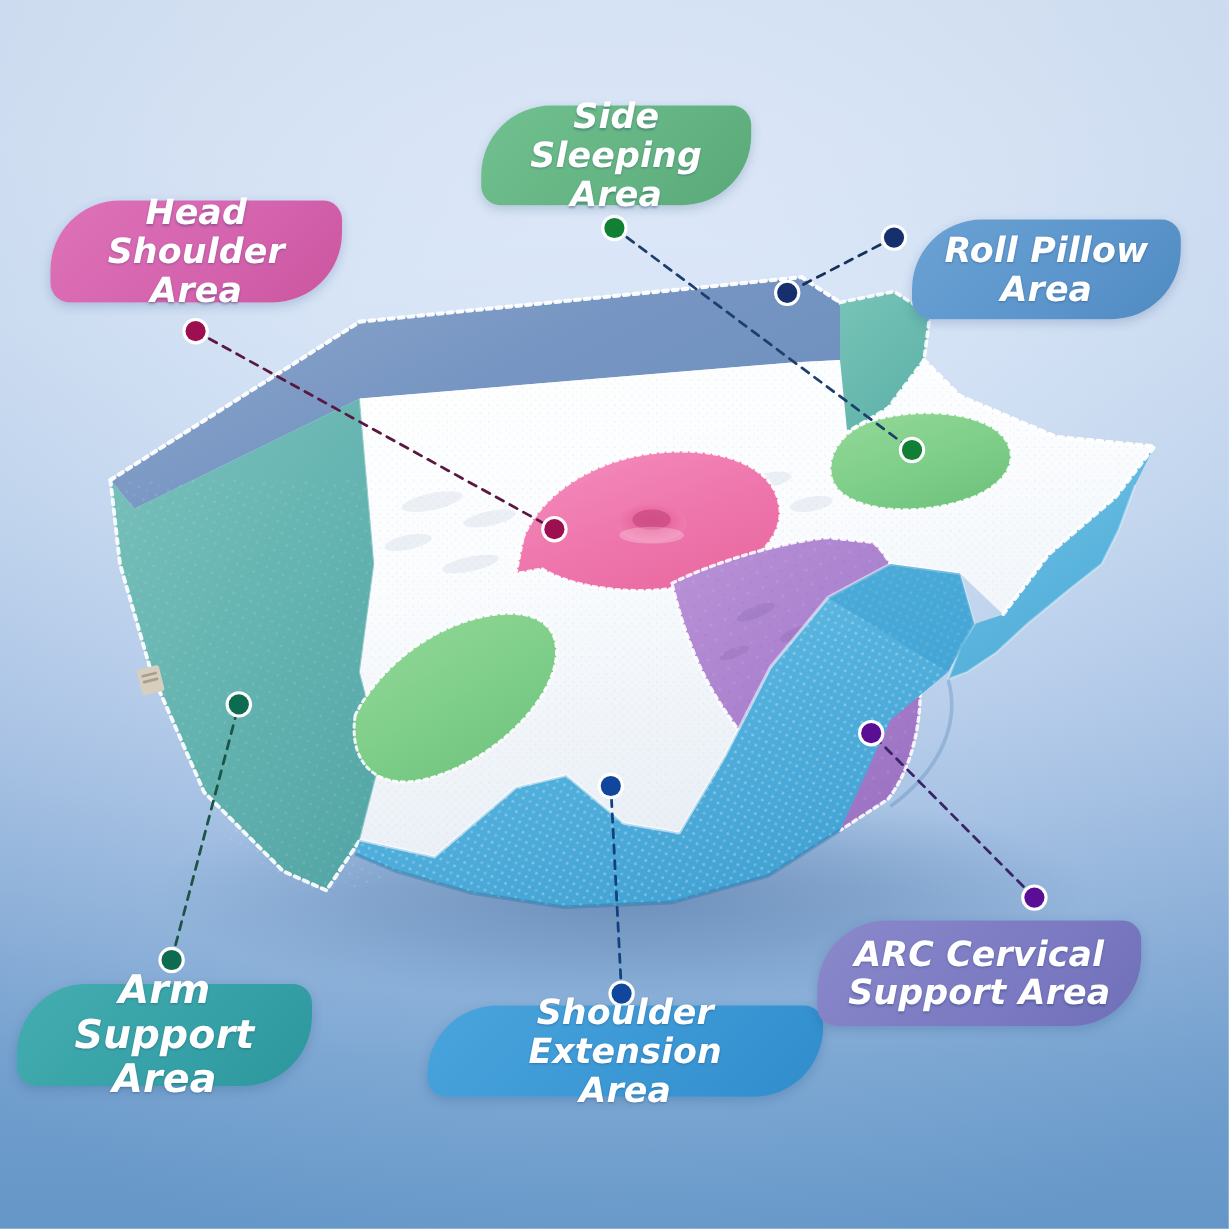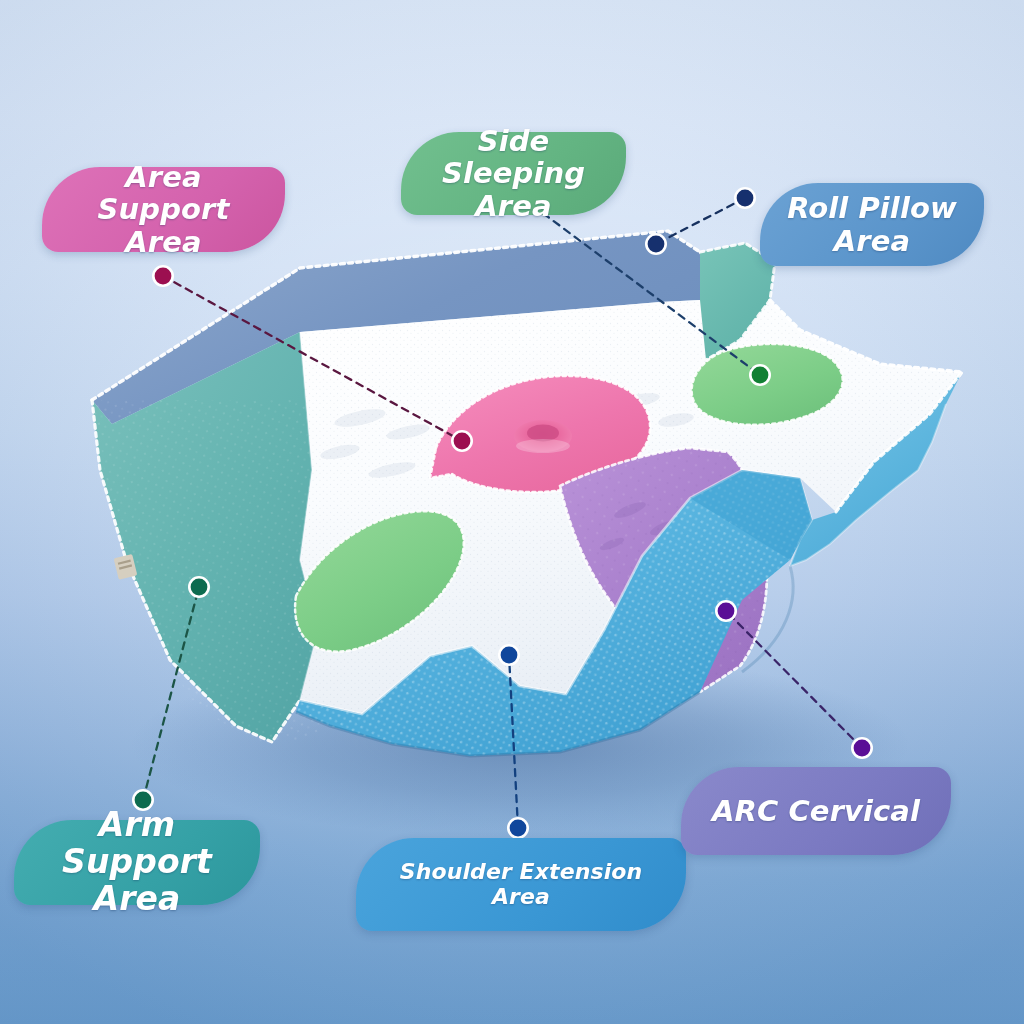--- a/index.html
+++ b/index.html
@@ -43,21 +43,21 @@
     padding:6px 14px;
     box-shadow:0 3px 9px rgba(30,70,120,.22);
   }
   
   .leaf{border-radius:58px 16px 58px 16px;}
 
   #label-side-sleeping{left:401px;top:88px;width:225px;height:83px;font-size:29px;}
   #label-head-support {left:42px; top:167px;width:243px;height:85px;font-size:29px;}
   #label-roll-pillow  {left:760px;top:183px;width:224px;height:83px;font-size:29px;}
   #label-arm-support  {left:14px; top:820px;width:246px;height:85px;font-size:33px;}
-  #label-shoulder-ext {left:356px;top:838px;width:330px;height:93px;font-size:22px;}
+  #label-shoulder-ext {left:356px;top:838px;width:330px;height:76px;font-size:29px;}
   #label-arc-cervical {left:681px;top:767px;width:270px;height:88px;font-size:29px;}
 
   .lbl-text{display:block;width:100%;}
 </style>
 </head>
 <body>
 
 <div id="stage">
 
   <div class="bg"></div>
@@ -354,29 +354,29 @@
           <circle cx="862" cy="748" r="11" fill="#ffffff"></circle>
           <circle cx="862" cy="748" r="8.4" fill="#5a0e96"></circle>
         </g>
       <g>
           <circle cx="726" cy="611" r="11" fill="#ffffff"></circle>
           <circle cx="726" cy="611" r="8.4" fill="#5a0e96"></circle>
         </g>
     </g>
   </svg>
 
-  <div class="label leaf" id="label-side-sleeping" style="background:linear-gradient(135deg,#72c08f 0%,#63b482 60%,#5aa979 100%);margin-top:44px;">
+  <div class="label leaf" id="label-side-sleeping" style="background:linear-gradient(135deg,#72c08f 0%,#63b482 60%,#5aa979 100%);">
     <span class="lbl-text">
       <span>Side Sleeping</span><br><span>Area</span>
     </span>
   </div>
 
   <div class="label leaf" id="label-head-support" style="background:linear-gradient(135deg,#de72b8 0%,#d462ad 60%,#cb559f 100%);">
     <span class="lbl-text">
-      <span>Area Support</span><br><span>Area</span>
+      <span>Head Shoulder</span><br><span>Area</span>
     </span>
   </div>
 
   <div class="label leaf" id="label-roll-pillow" style="background:linear-gradient(135deg,#6ba2d4 0%,#5b95cb 60%,#4f8ac2 100%);">
     <span class="lbl-text">
       <span>Roll Pillow</span><br><span>Area</span>
     </span>
   </div>
 
   <div class="label leaf" id="label-arm-support" style="background:linear-gradient(135deg,#44adb0 0%,#35a1a6 60%,#2c969c 100%);">
@@ -386,17 +386,17 @@
   </div>
 
   <div class="label leaf" id="label-shoulder-ext" style="background:linear-gradient(135deg,#4aa4dc 0%,#3a97d4 60%,#308ccb 100%);">
     <span class="lbl-text">
       <span>Shoulder Extension</span><br><span>Area</span>
     </span>
   </div>
 
   <div class="label leaf" id="label-arc-cervical" style="background:linear-gradient(135deg,#8a89cb 0%,#7b7ac2 60%,#6f6fb8 100%);">
     <span class="lbl-text">
-      <span>ARC Cervical</span><br>
+      <span>ARC Cervical</span><br><span>Support Area</span>
     </span>
   </div>
 
 </div>
 
 </body></html>

